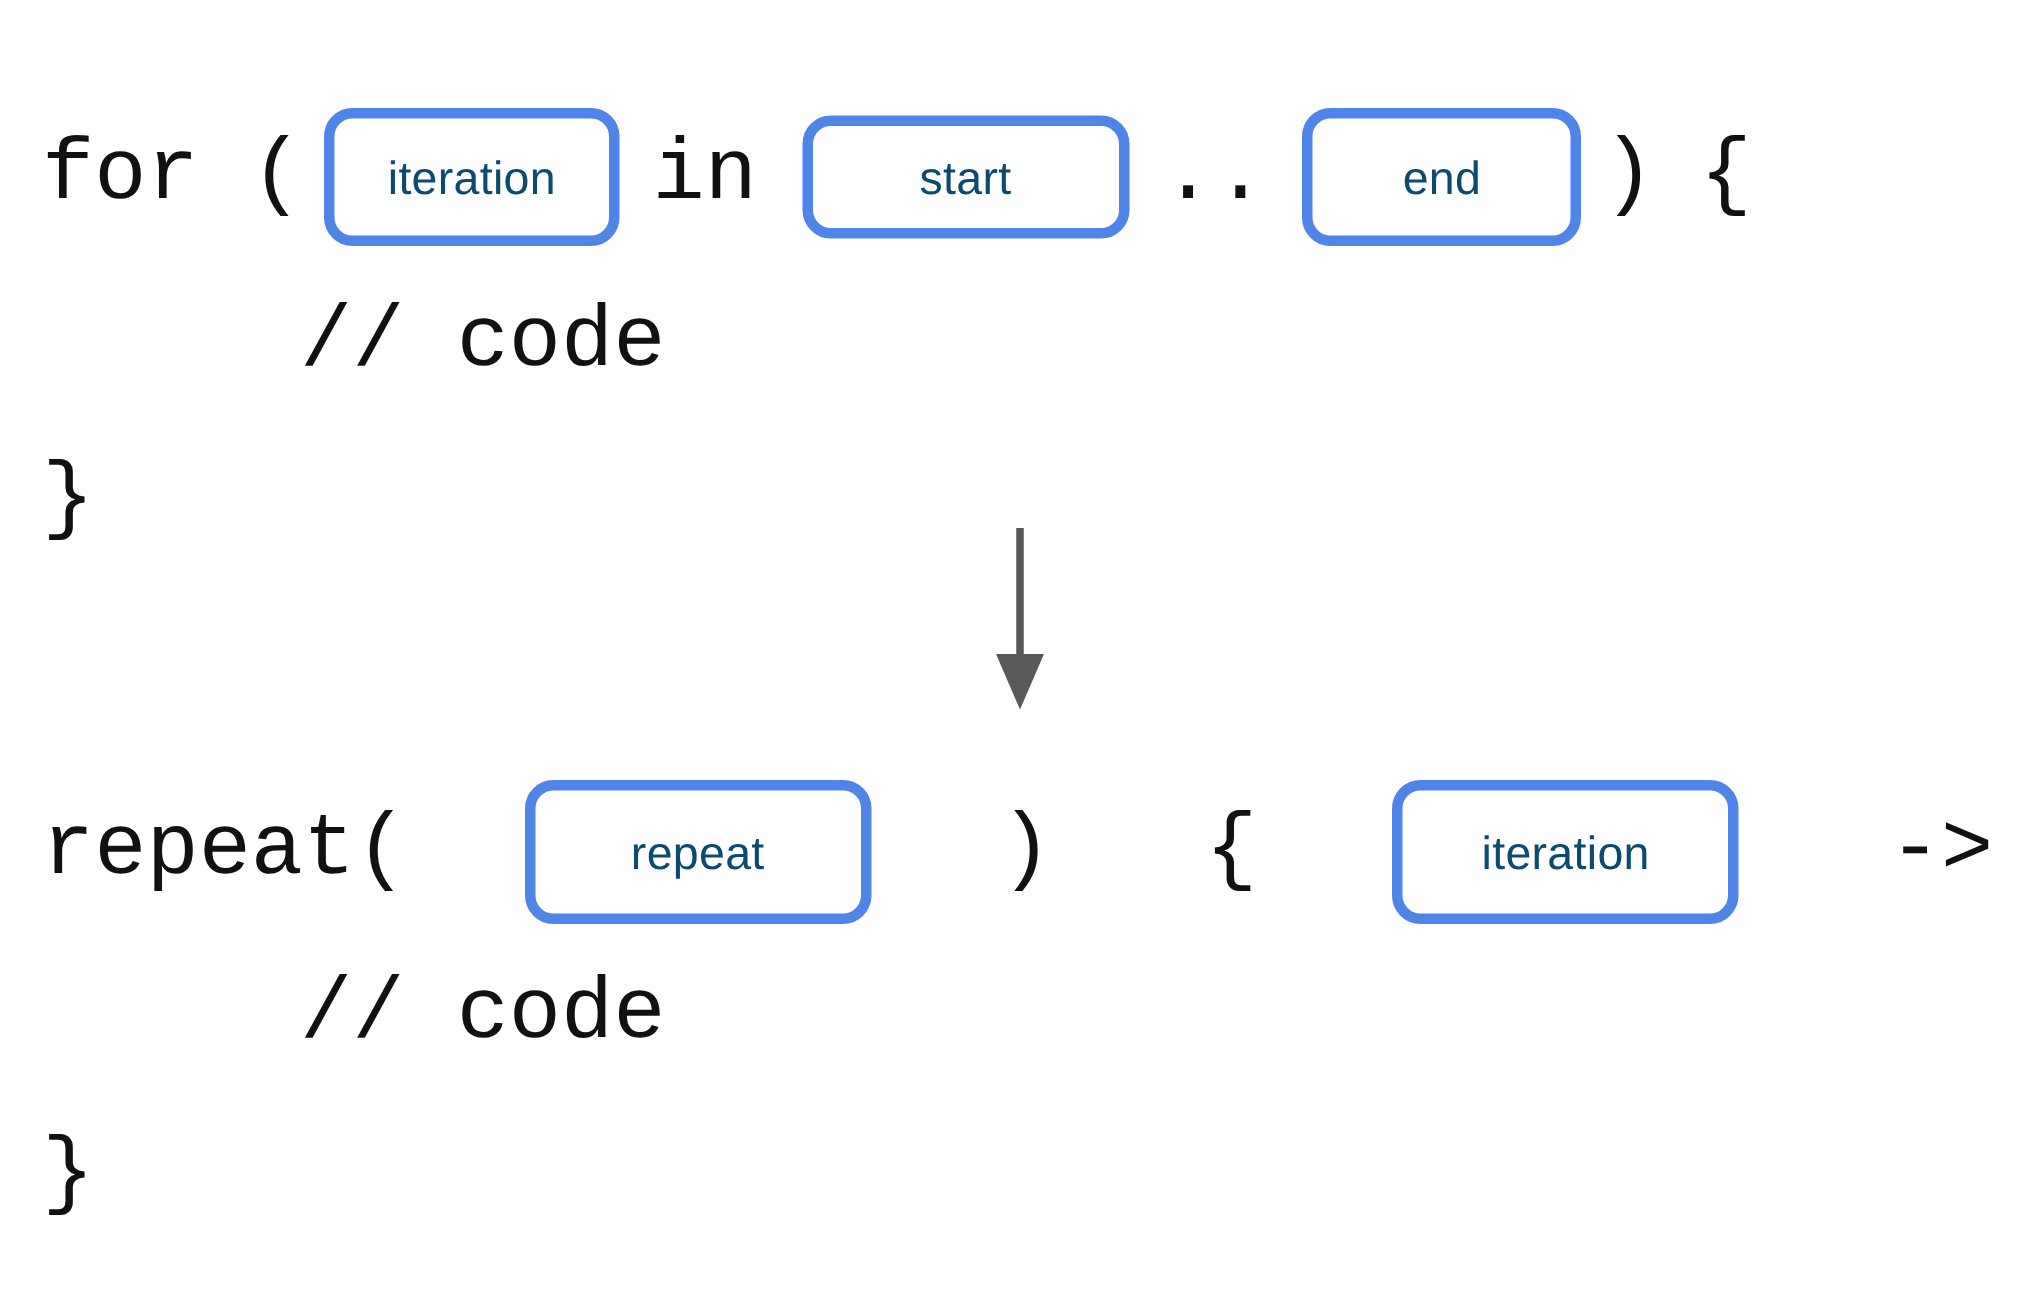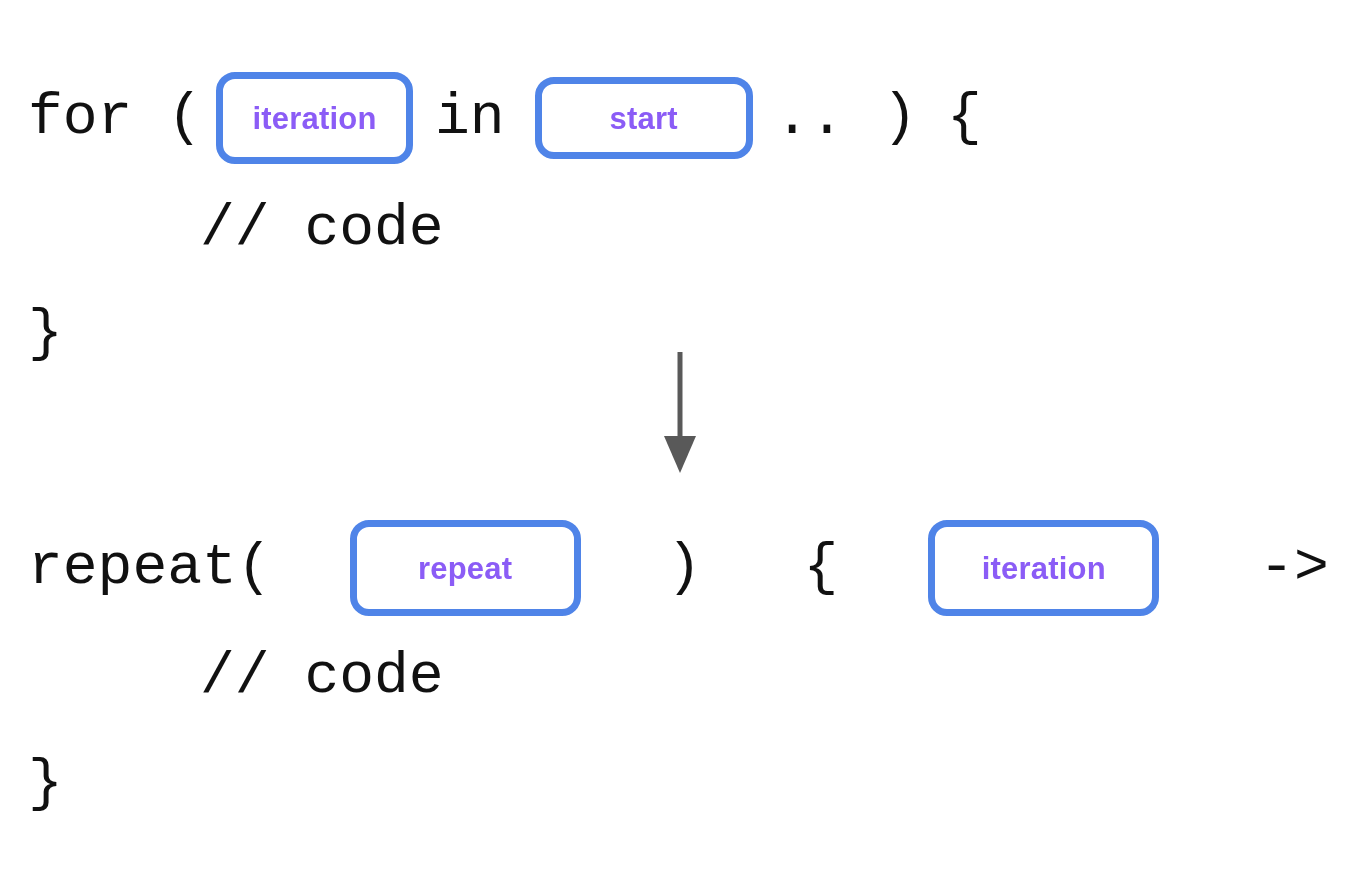--- a/index.html
+++ b/index.html
@@ -48,24 +48,24 @@
   
   .slot {
     display: inline-flex;
     align-items: center;
     justify-content: center;
     box-sizing: border-box;
     background: #ffffff;
     border: 7px solid #4f84e8;
     border-radius: 19px;
     font-family: "Liberation Sans", "DejaVu Sans", sans-serif;
-    font-weight: 700;
+    font-weight: 400;
     font-size: 31px;
     line-height: 1;
-    color: #8b5cf6;
+    color: #0c4a6e;
     letter-spacing: 0.2px;
   }
 
   
   #row-for        { left: 28px;  top: 72px; }
   #slot-iteration { width: 197px; height: 92px; }
   #slot-start     { width: 218px; height: 82px; }
   #slot-end       { width: 186px; height: 92px; }
 
   .dots {
@@ -109,20 +109,21 @@
     <span class="code-txt"> (</span>
     <span class="sp" style="width:14px;"></span>
     <span class="slot" id="slot-iteration">iteration</span>
     <span class="sp" style="width:22px;"></span>
     <span class="code-txt">in</span>
     <span class="sp" style="width:30px;"></span>
     <span class="slot" id="slot-start">start</span>
     <span class="sp" style="width:22px;"></span>
     <span class="dots">..</span>
     <span class="sp" style="width:24px;"></span>
+    <span class="slot" id="slot-end">end</span>
     <span class="sp" style="width:14px;"></span>
     <span class="code-txt">)</span>
     <span class="sp" style="width:30px;"></span>
     <span class="code-txt">{</span>
   </div>
 
   <div class="code-line" id="row-comment-a">
     <span class="code-txt">// code</span>
   </div>
 

